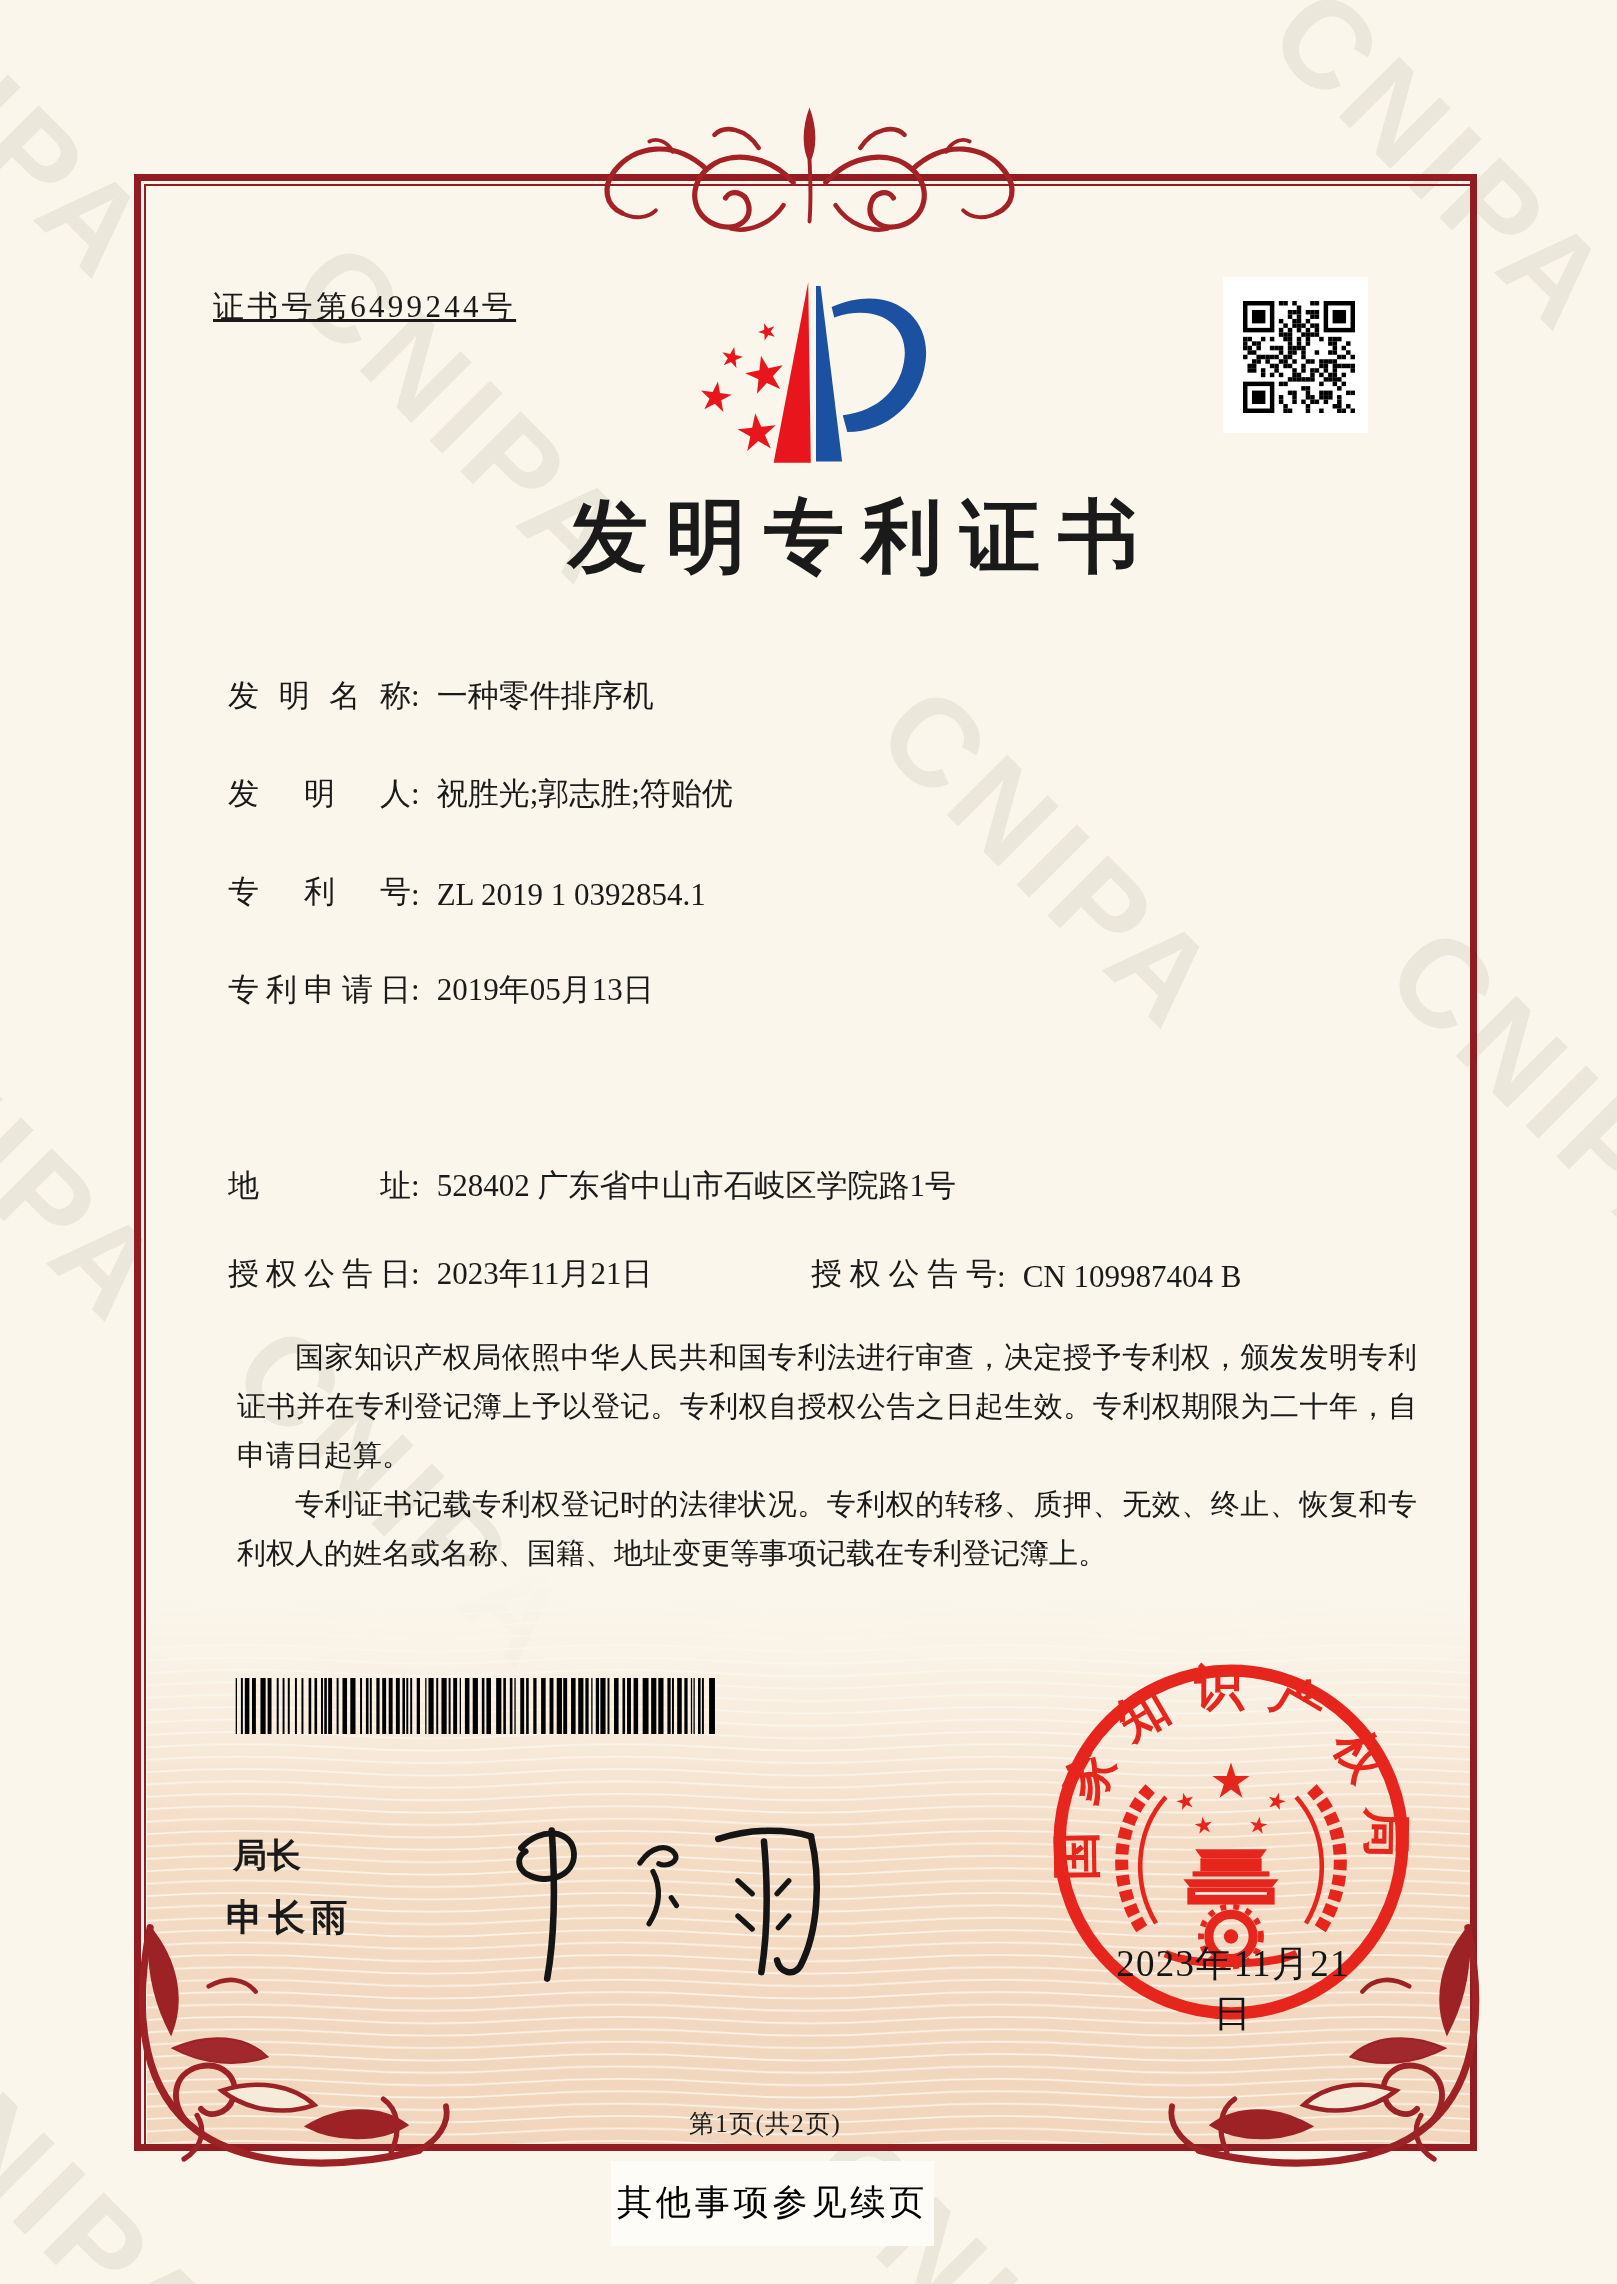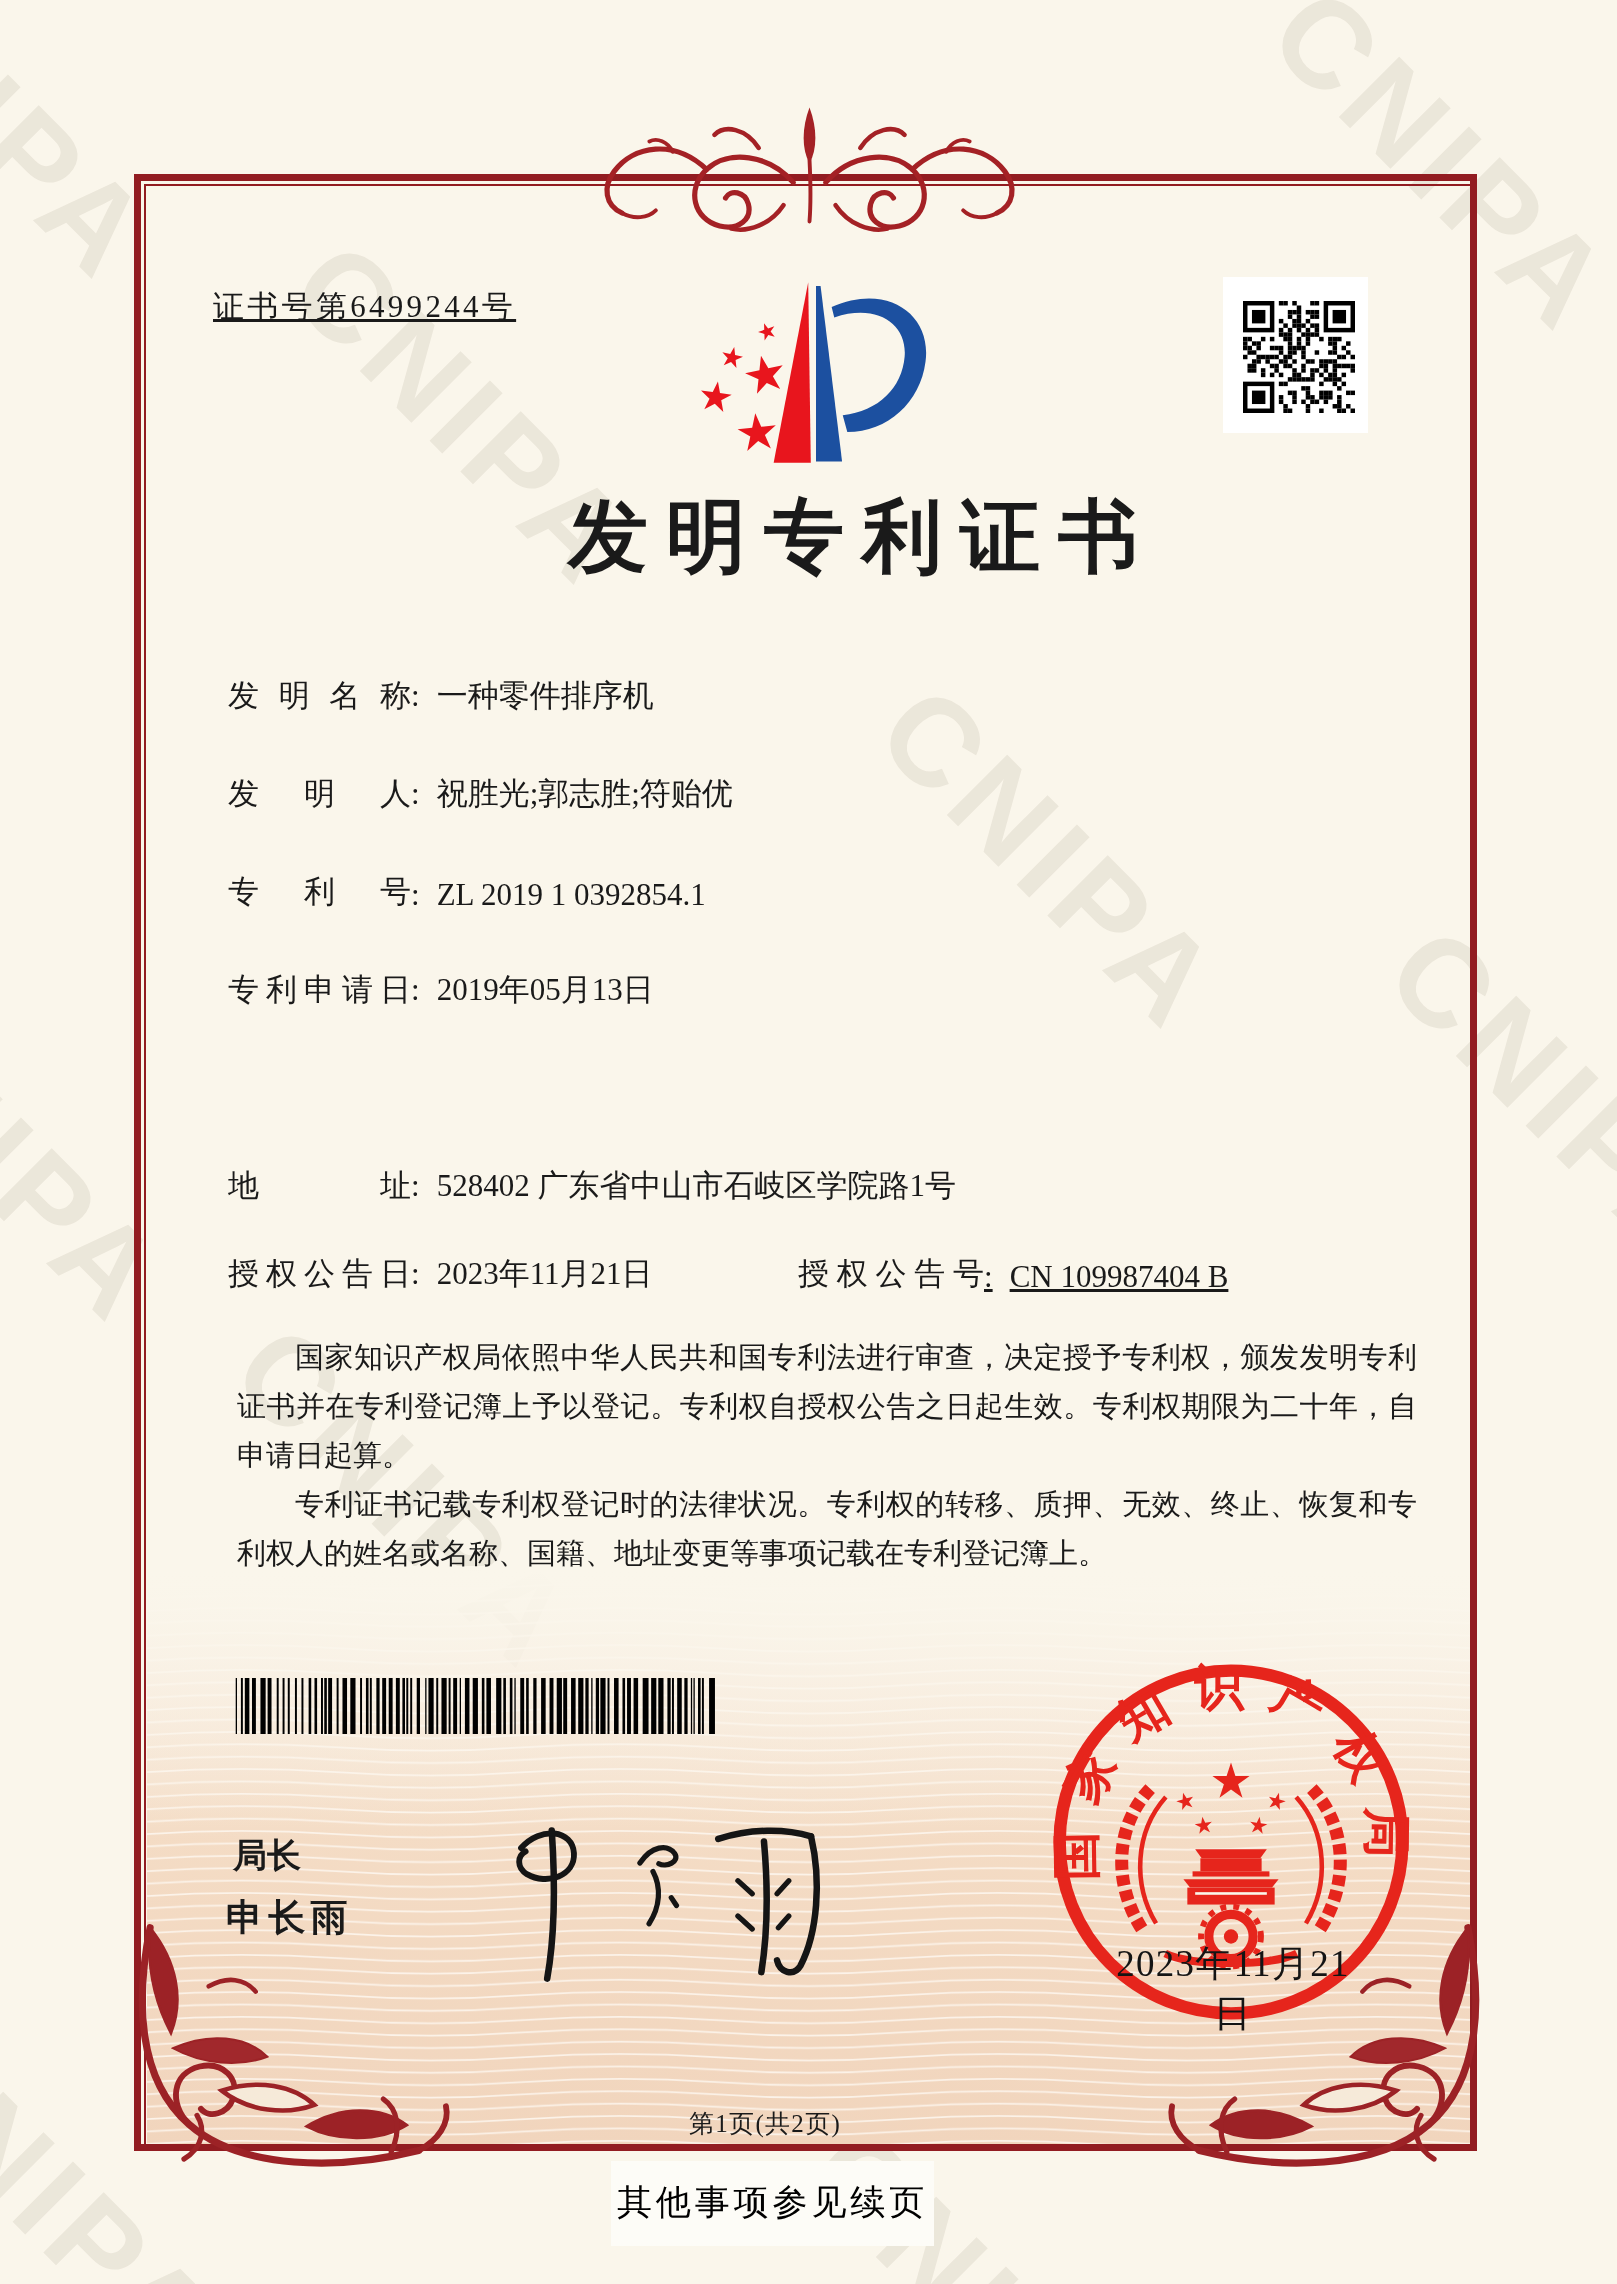--- a/index.html
+++ b/index.html
@@ -20,21 +20,21 @@
       background:linear-gradient(180deg,rgba(244,219,202,0) 0%,rgba(244,219,202,0.45) 16%,
       #f4dcc5 45%, #f1d5bd 100%);}
   #wave-fade{position:absolute;left:147px;top:1566px;width:1324px;height:274px;
       background:linear-gradient(180deg,#faf6eb 0%,rgba(250,246,235,0) 100%);}
   #cert-no{left:213px;top:286px;font-size:31px;letter-spacing:3.3px;text-decoration:underline;}
   #title{left:0;top:484px;width:1618px;text-align:center;font-size:80px;font-weight:600;
       letter-spacing:18px;text-indent:18px;margin-left:44px;}
   .frow{position:absolute;left:228px;font-size:31px;white-space:nowrap;}
   .flabel{display:inline-block;width:183px;text-align:justify;text-align-last:justify;vertical-align:bottom;}
   .fval{margin-left:17px;}
-  .grp2{position:absolute;left:570px;top:0;text-decoration:underline;}
+  .grp2{position:absolute;left:583px;top:0;}
   .para{position:absolute;left:237px;width:1180px;font-size:29px;line-height:49px;
       text-align:justify;text-indent:2em;margin:0;}
   #officer-title{left:233px;top:1833px;font-size:34px;font-family:Liberation Mono, monospace;font-weight:600;}
   #officer-name{left:226px;top:1893px;font-size:37px;letter-spacing:5.2px;font-family:"Liberation Sans","DejaVu Sans",sans-serif;font-weight:600;}
   #seal-date{left:1109px;top:1939px;width:248px;text-align:center;font-size:37px;letter-spacing:1.3px;color:#141414;}
   #page-num{left:689px;top:2107px;font-size:25px;letter-spacing:1.3px;}
   #cont-patch{left:611px;top:2161px;width:323px;height:85px;background:#fdfcf7;}
   #cont-note{left:611px;top:2179px;width:323px;text-align:center;font-size:35px;letter-spacing:3.9px;color:#000000;}
   svg{display:block;}
 </style>

